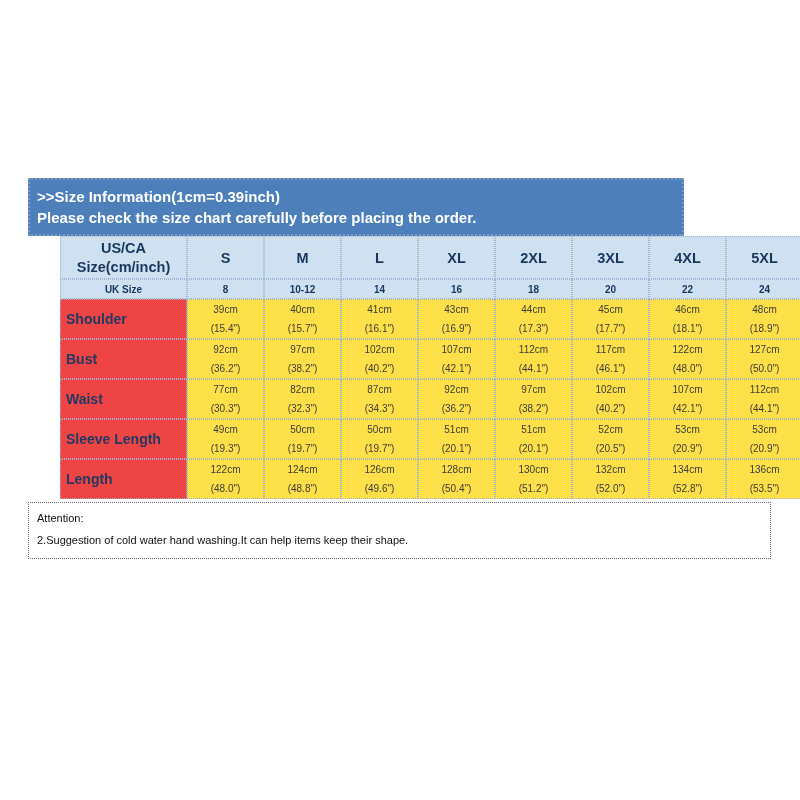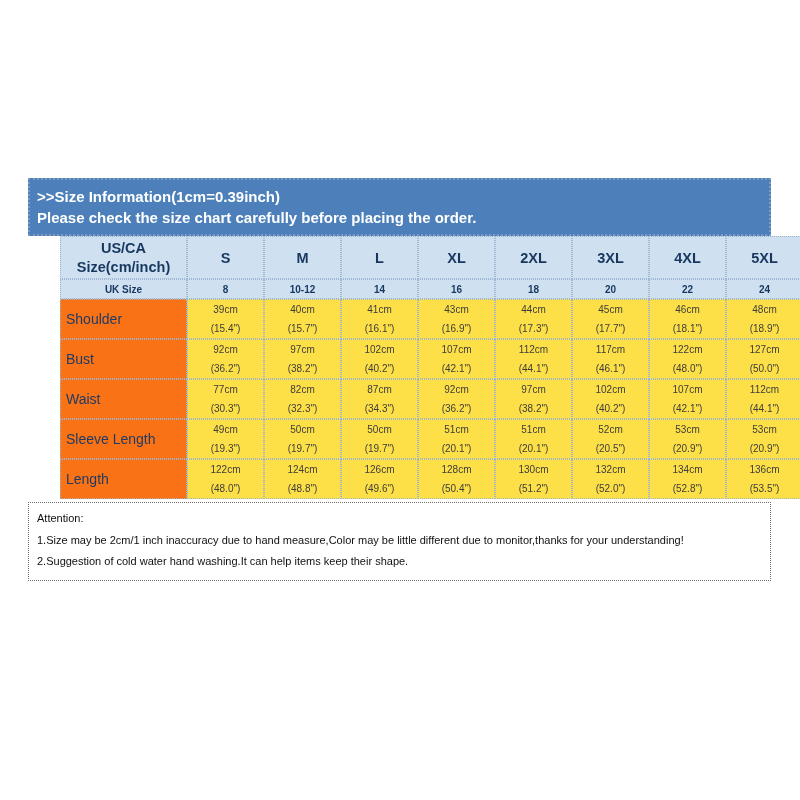--- a/index.html
+++ b/index.html
@@ -1,39 +1,39 @@
 <!DOCTYPE html>
 <html><head>
 <meta charset="utf-8">
 <style>
   html,body { margin:0; padding:0; background:#fff; }
   .canvas { position:relative; width:800px; height:800px; background:#ffffff;
             font-family:"Liberation Sans", sans-serif; overflow:hidden; }
   .sheet { position:absolute; left:28px; top:178px; width:743px; }
 
-  .header-bar { box-sizing:border-box; width:743px; border:2px dotted #7c9cc4;
+  .header-bar { box-sizing:border-box; width:656px; border:2px dotted #7c9cc4;
                 background:#4d80ba; color:#ffffff; font-weight:bold; font-size:15px;
                 line-height:21px; padding:6px 7px; }
   .header-bar div { white-space:nowrap; }
 
   table.size { border-collapse:separate; border-spacing:0; table-layout:fixed;
                width:743px;margin-left:32px; }
   table.size td { box-sizing:border-box; border:1px dotted #9fb6d2; text-align:center;
                   vertical-align:middle; overflow:hidden; padding:0; }
 
   tr.hdr td { background:#cfe0f1; color:#17375e; font-weight:bold; font-size:14.5px; }
   tr.cols { height:43px; }
   td.corner { font-size:14px; line-height:19px; }
   td.corner span { display:block; }
   tr.small { height:20px; }
   tr.small td { font-size:10px; }
 
   tr.meas { height:40px; }
-  td.lbl { background:#f97316; color:#1f3a64; text-align:left !important;
-           padding-left:5px !important; font-size:14px; font-weight:normal; }
+  td.lbl { background:#ef4444; color:#1f3a64; text-align:left !important;
+           padding-left:5px !important; font-size:14px; font-weight:bold; }
   td.dc { background:#fde047; color:#3c3c3c; font-size:10px; line-height:19px; }
   td.dc .cm, td.dc .in { display:block; }
 
   .attention { box-sizing:border-box; width:743px; border:1px dotted #6f6f6f;
                margin-top:3px; padding:5px 8px 7px 8px; background:#ffffff;
                color:#101010; font-size:11px; line-height:21.5px; }
 </style>
 </head>
 <body>
 
@@ -263,18 +263,17 @@
           <td class="dc">
               <span class="cm">136cm</span>
               <span class="in">(53.5")</span>
             </td>
         </tr>
       </tbody>
     </table>
 
     <div class="attention">
       <div>Attention:</div>
-      <div>1.Size may be 2cm/1 inch inaccuracy due to hand measure,Color may be little different due to monitor,thanks for your understanding!</div>
       <div>2.Suggestion of cold water hand washing.It can help items keep their shape.</div>
     </div>
 
   </div>
 </div>
 
 </body></html>

